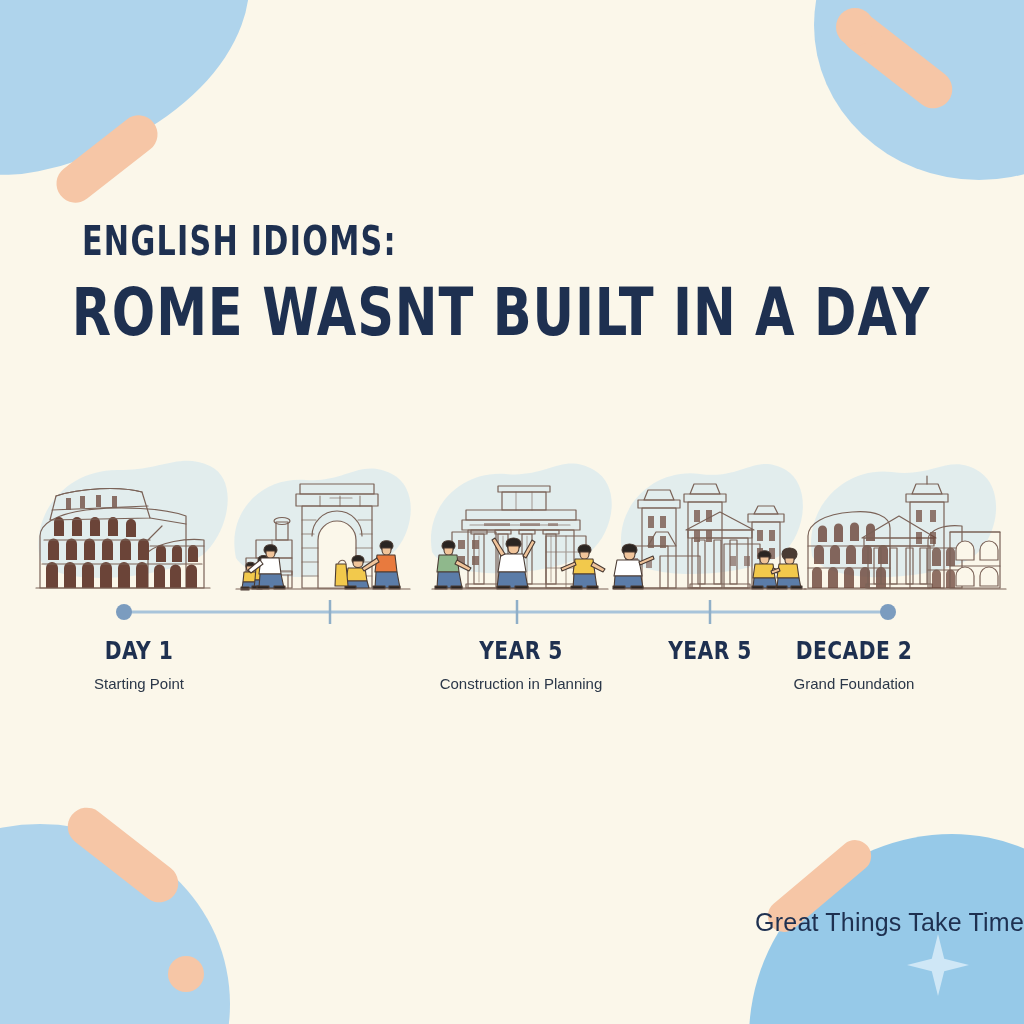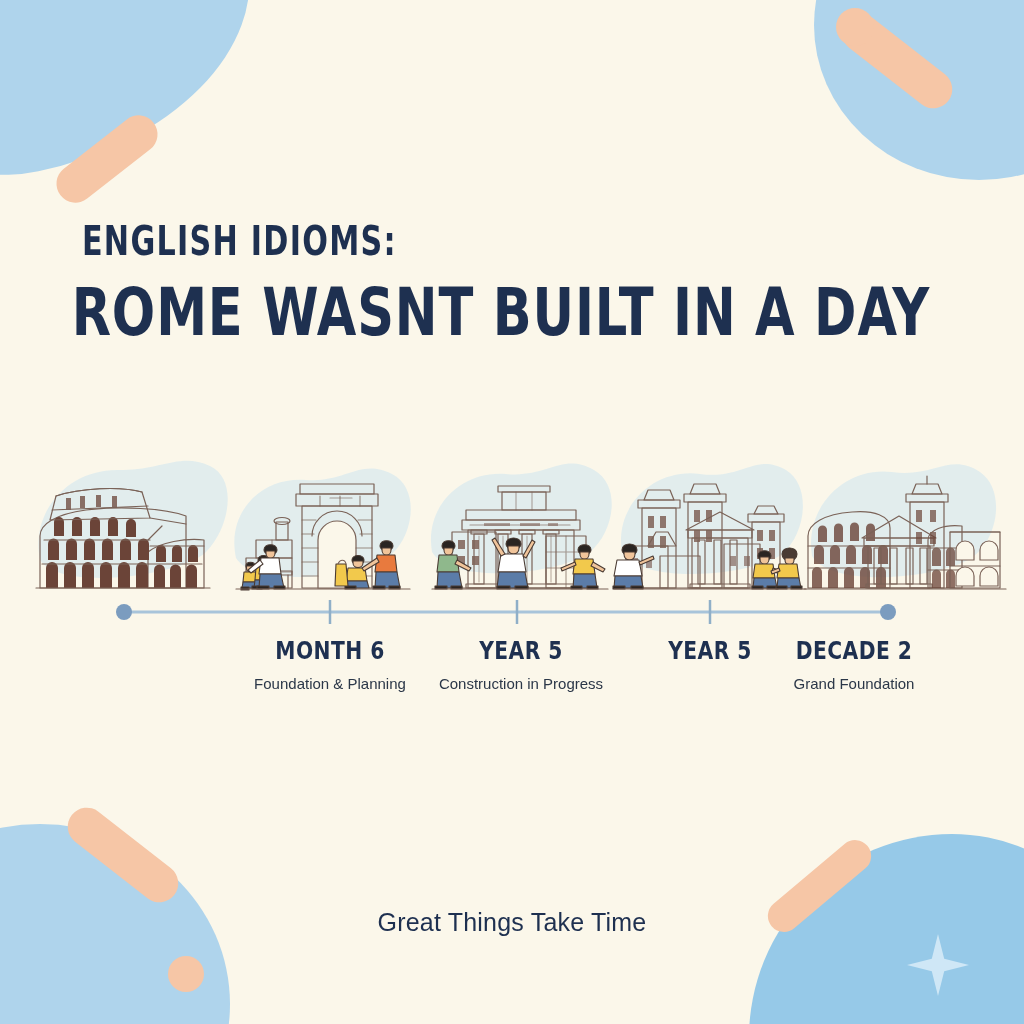--- a/index.html
+++ b/index.html
@@ -73,21 +73,21 @@
     font-family:"Liberation Sans Narrow","DejaVu Sans Condensed","Liberation Sans",sans-serif;
     font-weight:bold;font-size:25px;letter-spacing:.5px;color:#1E3050;
     transform:scaleX(.9);transform-origin:center;white-space:nowrap;
   }
   .ms-sub{
     font-size:15px;color:#2B3748;margin-top:10px;white-space:nowrap;font-weight:400;
   }
 
   
   .footer{
-    position:absolute;left:0;right:0;top:908px;text-align:center;z-index:6;
+    position:absolute;left:0;right:0;top:908px;text-align:right;z-index:6;
     font-size:25px;color:#1E3050;letter-spacing:.2px;
   }
 </style>
 </head>
 <body>
 
 <div class="canvas">
 
   <div class="deco blob-tl"></div>
   <div class="deco blob-tr"></div>
@@ -482,29 +482,29 @@
       <circle cx="124" cy="12" r="8" fill="#7B9CBF"></circle>
       <circle cx="888" cy="12" r="8" fill="#7B9CBF"></circle>
       <line x1="330" y1="0" x2="330" y2="24" stroke="#8FAFC8" stroke-width="2.5"></line>
       <line x1="517" y1="0" x2="517" y2="24" stroke="#8FAFC8" stroke-width="2.5"></line>
       <line x1="710" y1="0" x2="710" y2="24" stroke="#8FAFC8" stroke-width="2.5"></line>
     </svg>
   </div>
 
   <div class="labels">
 
-
-    <div class="milestone" style="left:330px">
-      <div class="ms-title">MONTH 6</div>
-      <div class="ms-sub">Foundation &amp; Planning</div>
+    <div class="milestone" style="left:139px">
+      <div class="ms-title">DAY 1</div>
+      <div class="ms-sub">Starting Point</div>
     </div>
+
 
     <div class="milestone" style="left:521px">
       <div class="ms-title">YEAR 5</div>
-      <div class="ms-sub">Construction in Progress</div>
+      <div class="ms-sub">Construction in Planning</div>
     </div>
 
     <div class="milestone" style="left:710px">
       <div class="ms-title">YEAR 5</div>
       <div class="ms-sub"></div>
     </div>
 
     <div class="milestone" style="left:854px">
       <div class="ms-title">DECADE 2</div>
       <div class="ms-sub">Grand Foundation</div>

